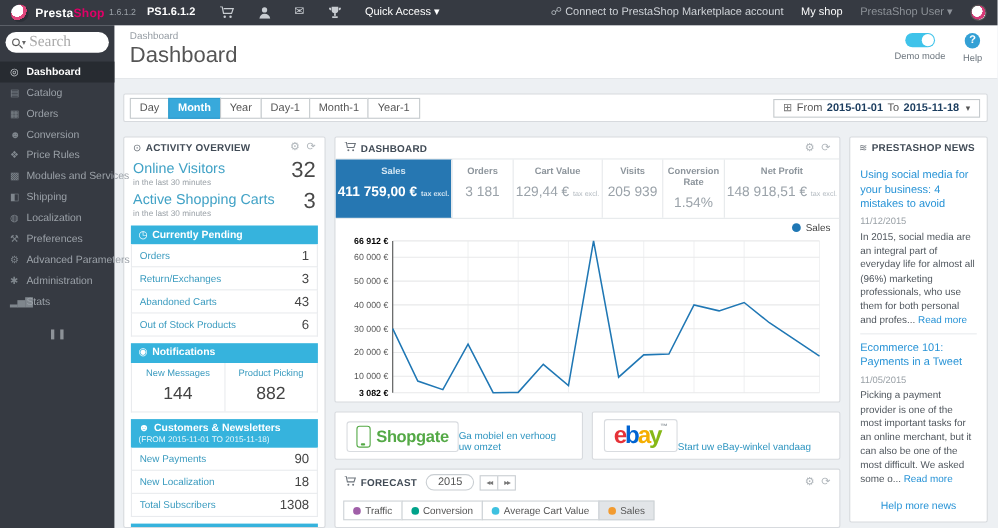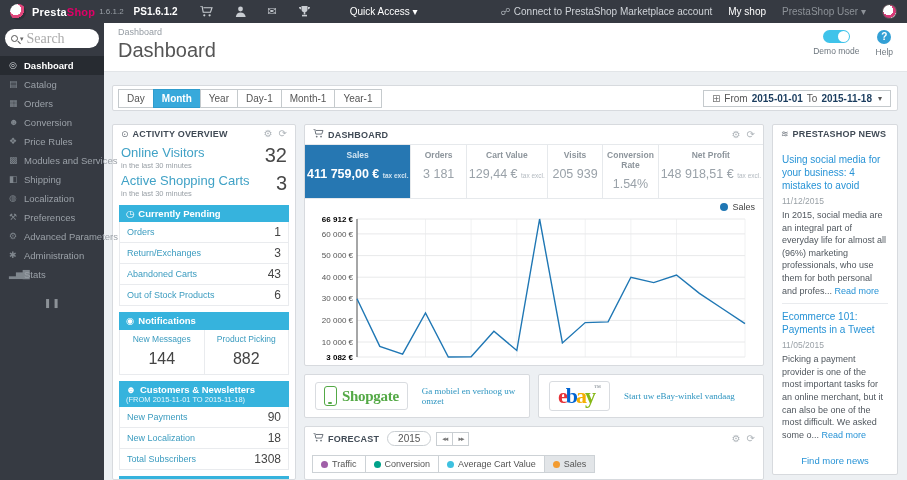--- a/index.html
+++ b/index.html
@@ -8,21 +8,21 @@
 
   
   .topbar { position:absolute; top:0; left:0; right:0; height:23px; background:#363a42; display:flex; align-items:center; padding:0 10px; z-index:30; }
   .logo-circle { width:16px; height:16px; border-radius:50%; background:radial-gradient(circle at 35% 35%, #ffffff 0 38%, #e0467c 39% 58%, #2c3038 59%); margin-right:6px; flex:none; }
   .brand { font-size:11px; font-weight:bold; color:#fff; letter-spacing:.2px; }
   .brand .shop { color:#df0067; }
   .brand-version { font-size:8px; color:#9aa0a7; margin:0 10px 0 4px; }
   .ps-version { font-size:10px; font-weight:bold; color:#fff; margin-right:22px; }
   .tb-icon { font-size:11px; color:#c9cdd2; margin-right:22px; cursor:pointer; line-height:1; }
   .tb-icon svg { display:block; }
-  .quick-access { font-size:10px; color:#fff; cursor:pointer;margin-left:18px; }
+  .quick-access { font-size:10px; color:#fff; cursor:pointer; }
   .tb-right { margin-left:auto; display:flex; align-items:center; gap:16px; }
   .tb-link { font-size:10px; color:#cfd3d8; cursor:pointer; white-space:nowrap; }
   .tb-link .lnk-ic { margin-right:3px; color:#aab0b6; }
   .tb-myshop { font-size:10px; color:#fff; cursor:pointer; }
   .tb-user { font-size:10px; color:#8d9298; cursor:pointer; }
   .avatar { width:15px; height:15px; border-radius:50%; background:radial-gradient(circle at 40% 40%, #fff 0 45%, #d53a77 46% 70%, #fff 71%); border:1px solid #555; cursor:pointer; flex:none; }
 
   
   .sidebar { position:absolute; top:23px; left:0; bottom:0; width:104px; background:#363a42; z-index:20; }
   .search-wrap { margin:6px 5px 8px 5px; background:#fff; border-radius:10px; height:19px; display:flex; align-items:center; padding:0 6px; }
@@ -107,21 +107,21 @@
   .kpi.active .k-value { color:#fff; font-weight:bold; }
   .kpi.active .k-sub { color:#cfe2ef; }
   .chartwrap { padding:2px 8px 0 8px; position:relative; }
   .chart-legend { display:flex; justify-content:flex-end; align-items:center; gap:4px; height:12px; cursor:pointer; }
   .chart-legend .dot { width:8px; height:8px; border-radius:50%; }
   .chart-legend .lg-label { font-size:9px; color:#444; }
   .xticks { position:relative; height:13px; }
 
   
   .adrow { display:flex; gap:8px; margin-top:8px; height:44px; flex:none; }
-  .adpanel { flex:1; display:flex; align-items:center; gap:14px; padding:6px 10px;font-family:Liberation Serif, serif; }
+  .adpanel { flex:1; display:flex; align-items:flex-end; padding:6px 10px; }
   .logo-box { border:1px solid #d9dce0; border-radius:3px; padding:3px 8px; display:flex; align-items:center; gap:5px; background:#fff; flex:none; }
   .sg-phone { width:13px; height:20px; border:1.6px solid #54a946; border-radius:3px; position:relative; }
   .sg-phone::after { content:""; position:absolute; left:3px; bottom:1.5px; width:4px; height:1.6px; background:#54a946; border-radius:1px; }
   .sg-text { font-size:15px; color:#54a946; font-weight:bold; letter-spacing:-.3px; }
   .ad-link { font-size:9px; color:#2e95c0; cursor:pointer; }
   .ebay-logo { font-size:22px; font-weight:bold; letter-spacing:-2px; line-height:1; }
   .ebay-tm { font-size:7px; color:#9aa1a7; vertical-align:top; letter-spacing:0; }
 
   
   .forecast { margin-top:8px; flex:1; overflow:hidden; }
@@ -510,20 +510,20 @@
             <div class="news-item">
               <div class="news-title">Using social media for your business: 4 mistakes to avoid</div>
               <div class="news-date">11/12/2015</div>
               <div class="news-excerpt"><span>In 2015, social media are an integral part of everyday life for almost all (96%) marketing professionals, who use them for both personal and profes... </span><span class="read-more">Read more</span></div>
             </div>
             <div class="news-item">
               <div class="news-title">Ecommerce 101: Payments in a Tweet</div>
               <div class="news-date">11/05/2015</div>
               <div class="news-excerpt"><span>Picking a payment provider is one of the most important tasks for an online merchant, but it can also be one of the most difficult. We asked some o... </span><span class="read-more">Read more</span></div>
             </div>
-            <div class="find-more">Find more news</div>
+            <div class="find-more">Help more news</div>
           </div>
         </div>
 
       </div>
     </div>
   </div>
 </div>
 
 </body></html>

